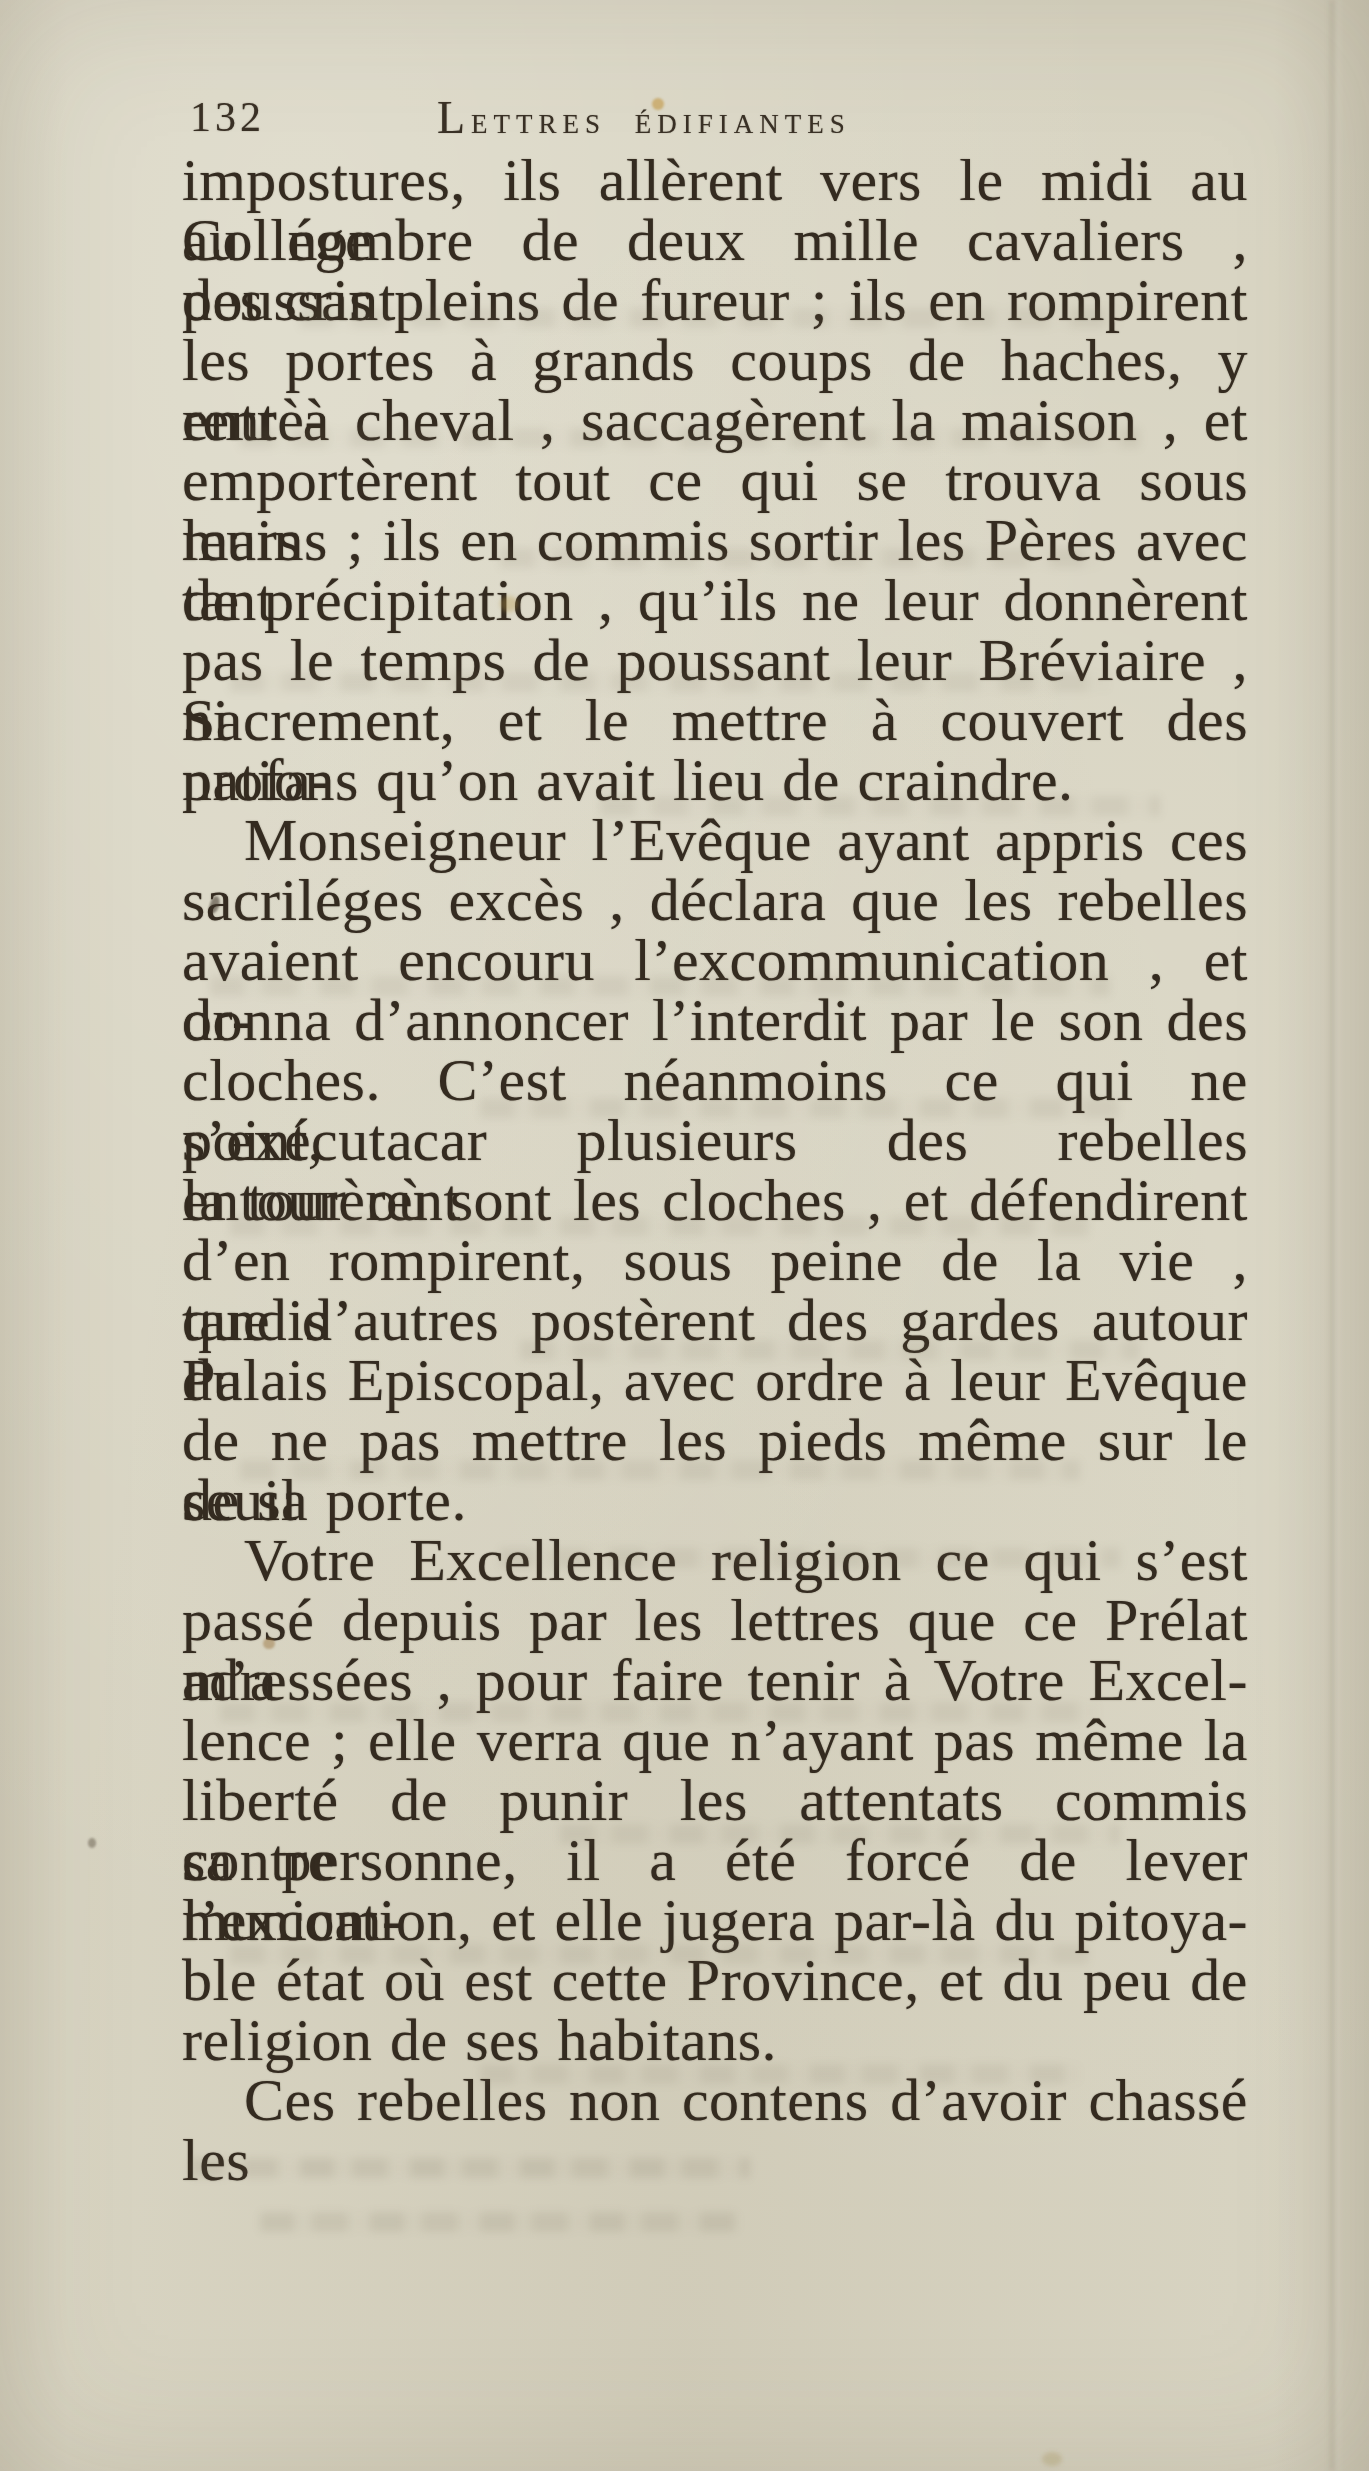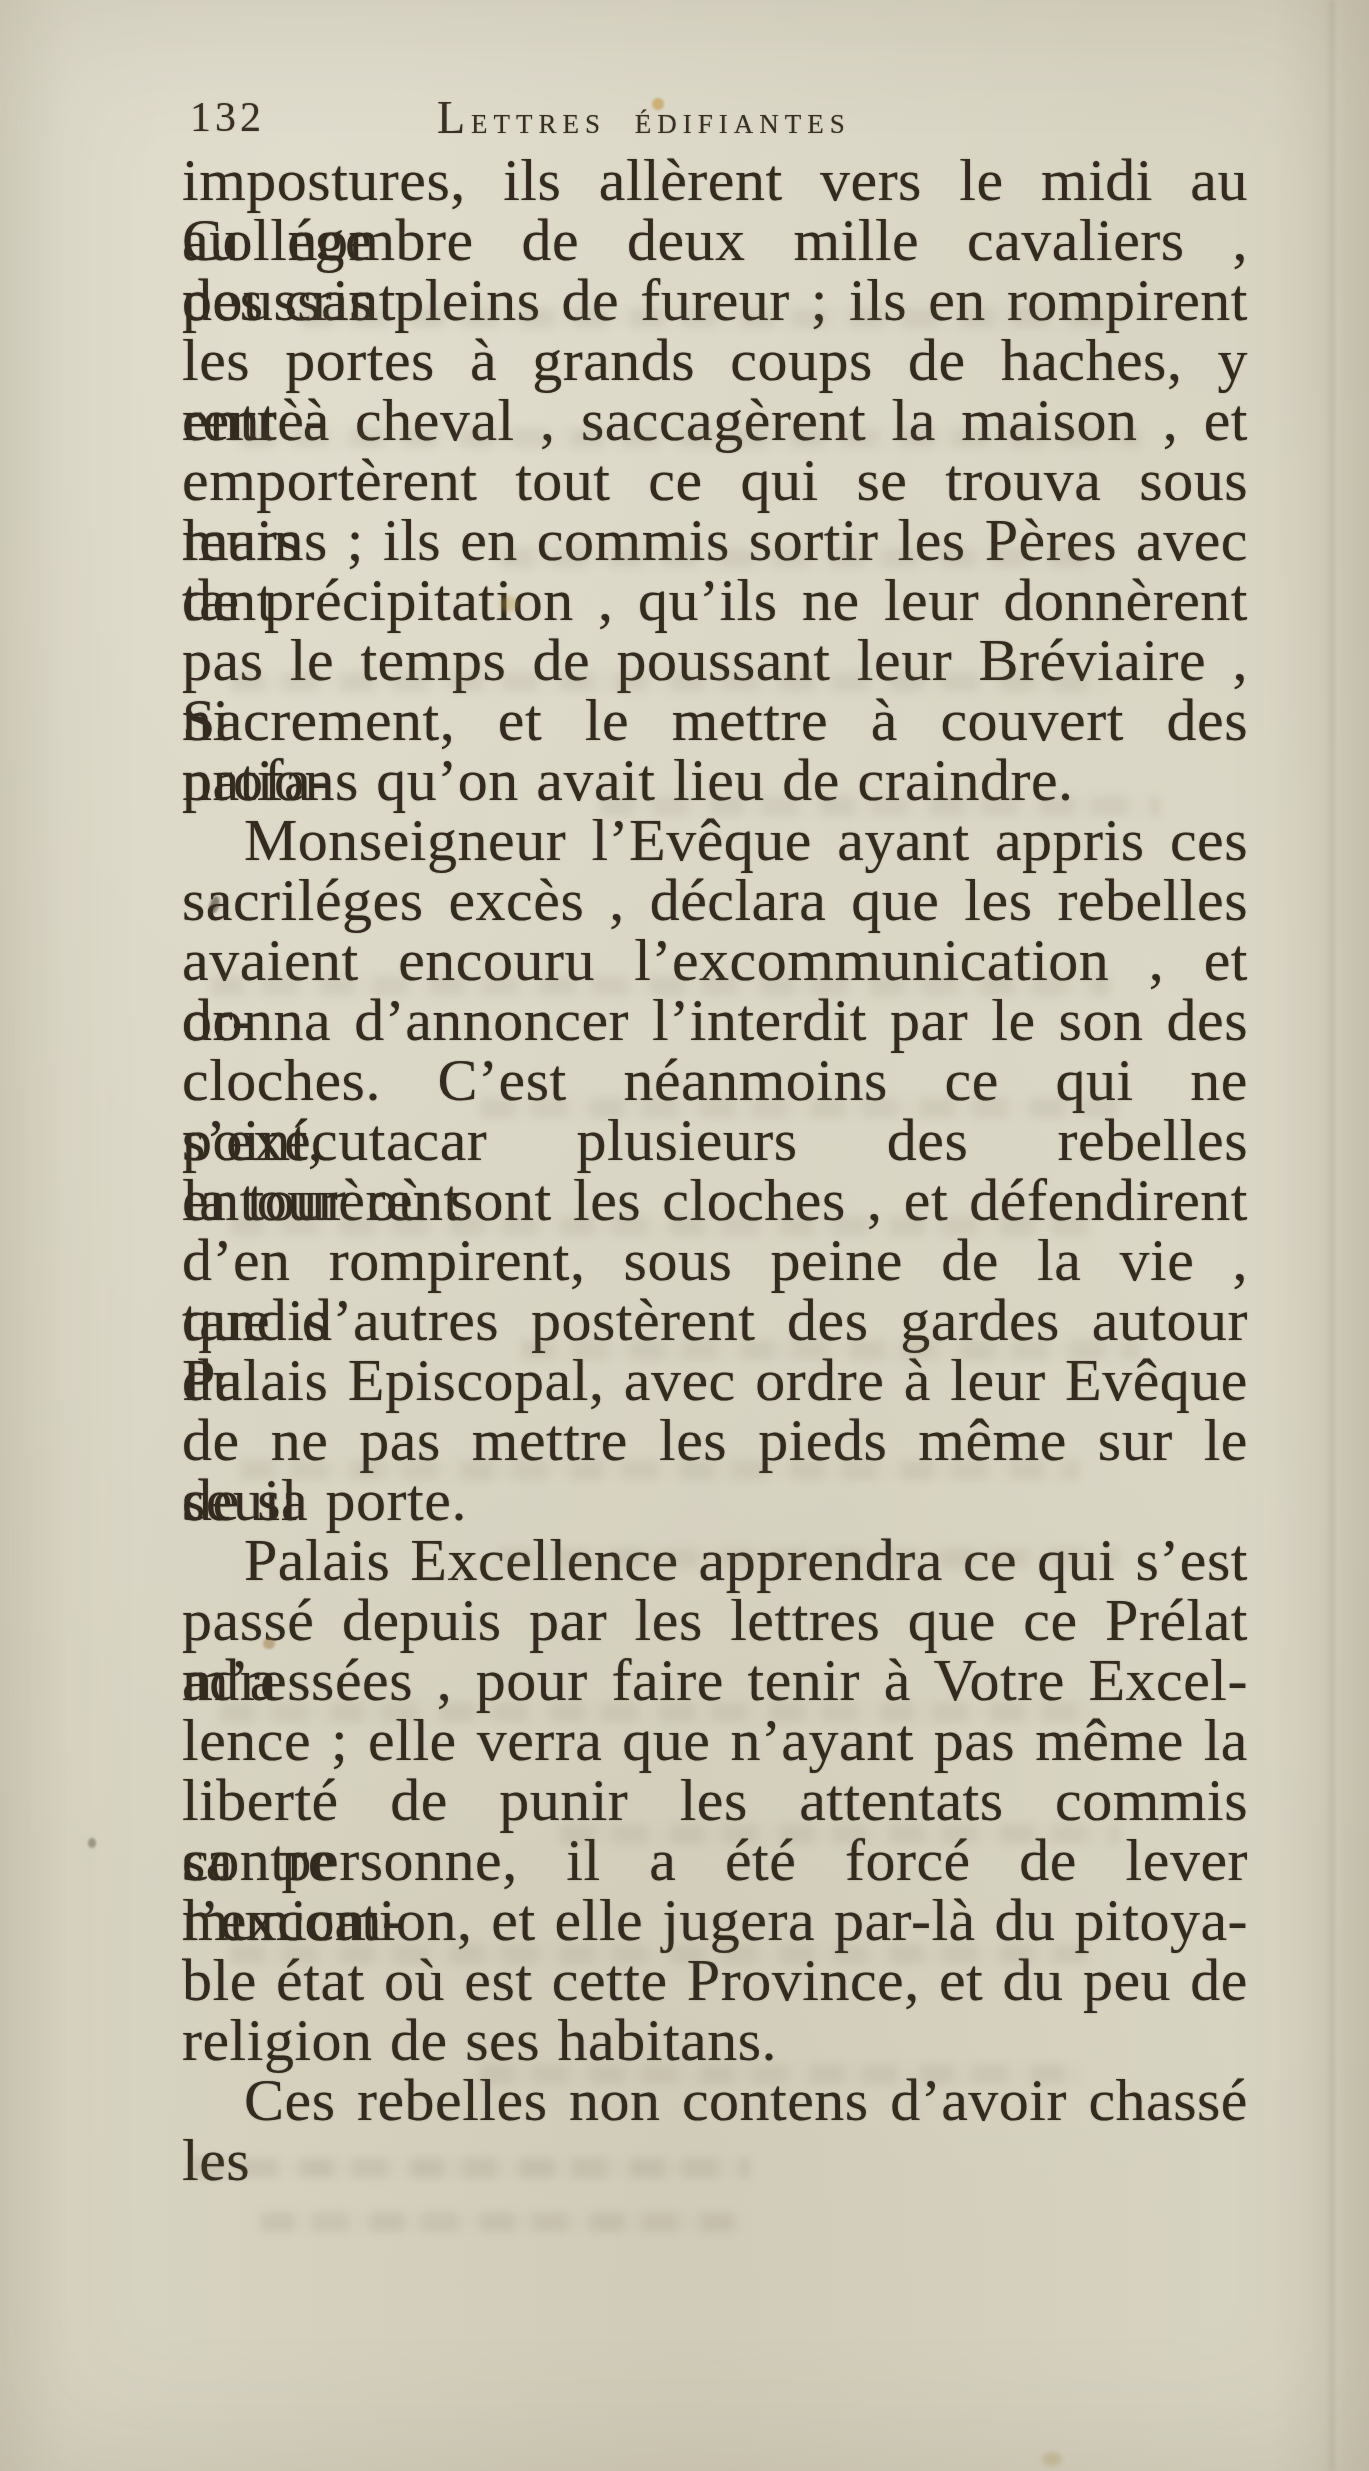--- a/index.html
+++ b/index.html
@@ -70,21 +70,21 @@
       <div class="line">avaient encouru l’excommunication , et or-</div>
       <div class="line">donna d’annoncer l’interdit par le son des</div>
       <div class="line">cloches. C’est néanmoins ce qui ne s’exécuta</div>
       <div class="line">point, car plusieurs des rebelles entourèrent</div>
       <div class="line">la tour où sont les cloches , et défendirent</div>
       <div class="line">d’en rompirent, sous peine de la vie , tandis</div>
       <div class="line">que d’autres postèrent des gardes autour du</div>
       <div class="line">Palais Episcopal, avec ordre à leur Evêque</div>
       <div class="line">de ne pas mettre les pieds même sur le seuil</div>
       <div class="line para-end">de sa porte.</div>
-      <div class="line indent">Palais Excellence apprendra ce qui s’est</div>
+      <div class="line indent">Votre Excellence religion ce qui s’est</div>
       <div class="line">passé depuis par les lettres que ce Prélat m’a</div>
       <div class="line">adressées , pour faire tenir à Votre Excel-</div>
       <div class="line">lence ; elle verra que n’ayant pas même la</div>
       <div class="line">liberté de punir les attentats commis contre</div>
       <div class="line">sa personne, il a été forcé de lever l’excom-</div>
       <div class="line">munication, et elle jugera par-là du pitoya-</div>
       <div class="line">ble état où est cette Province, et du peu de</div>
       <div class="line para-end">religion de ses habitans.</div>
       <div class="line indent">Ces rebelles non contens d’avoir chassé les</div>
     </main>

